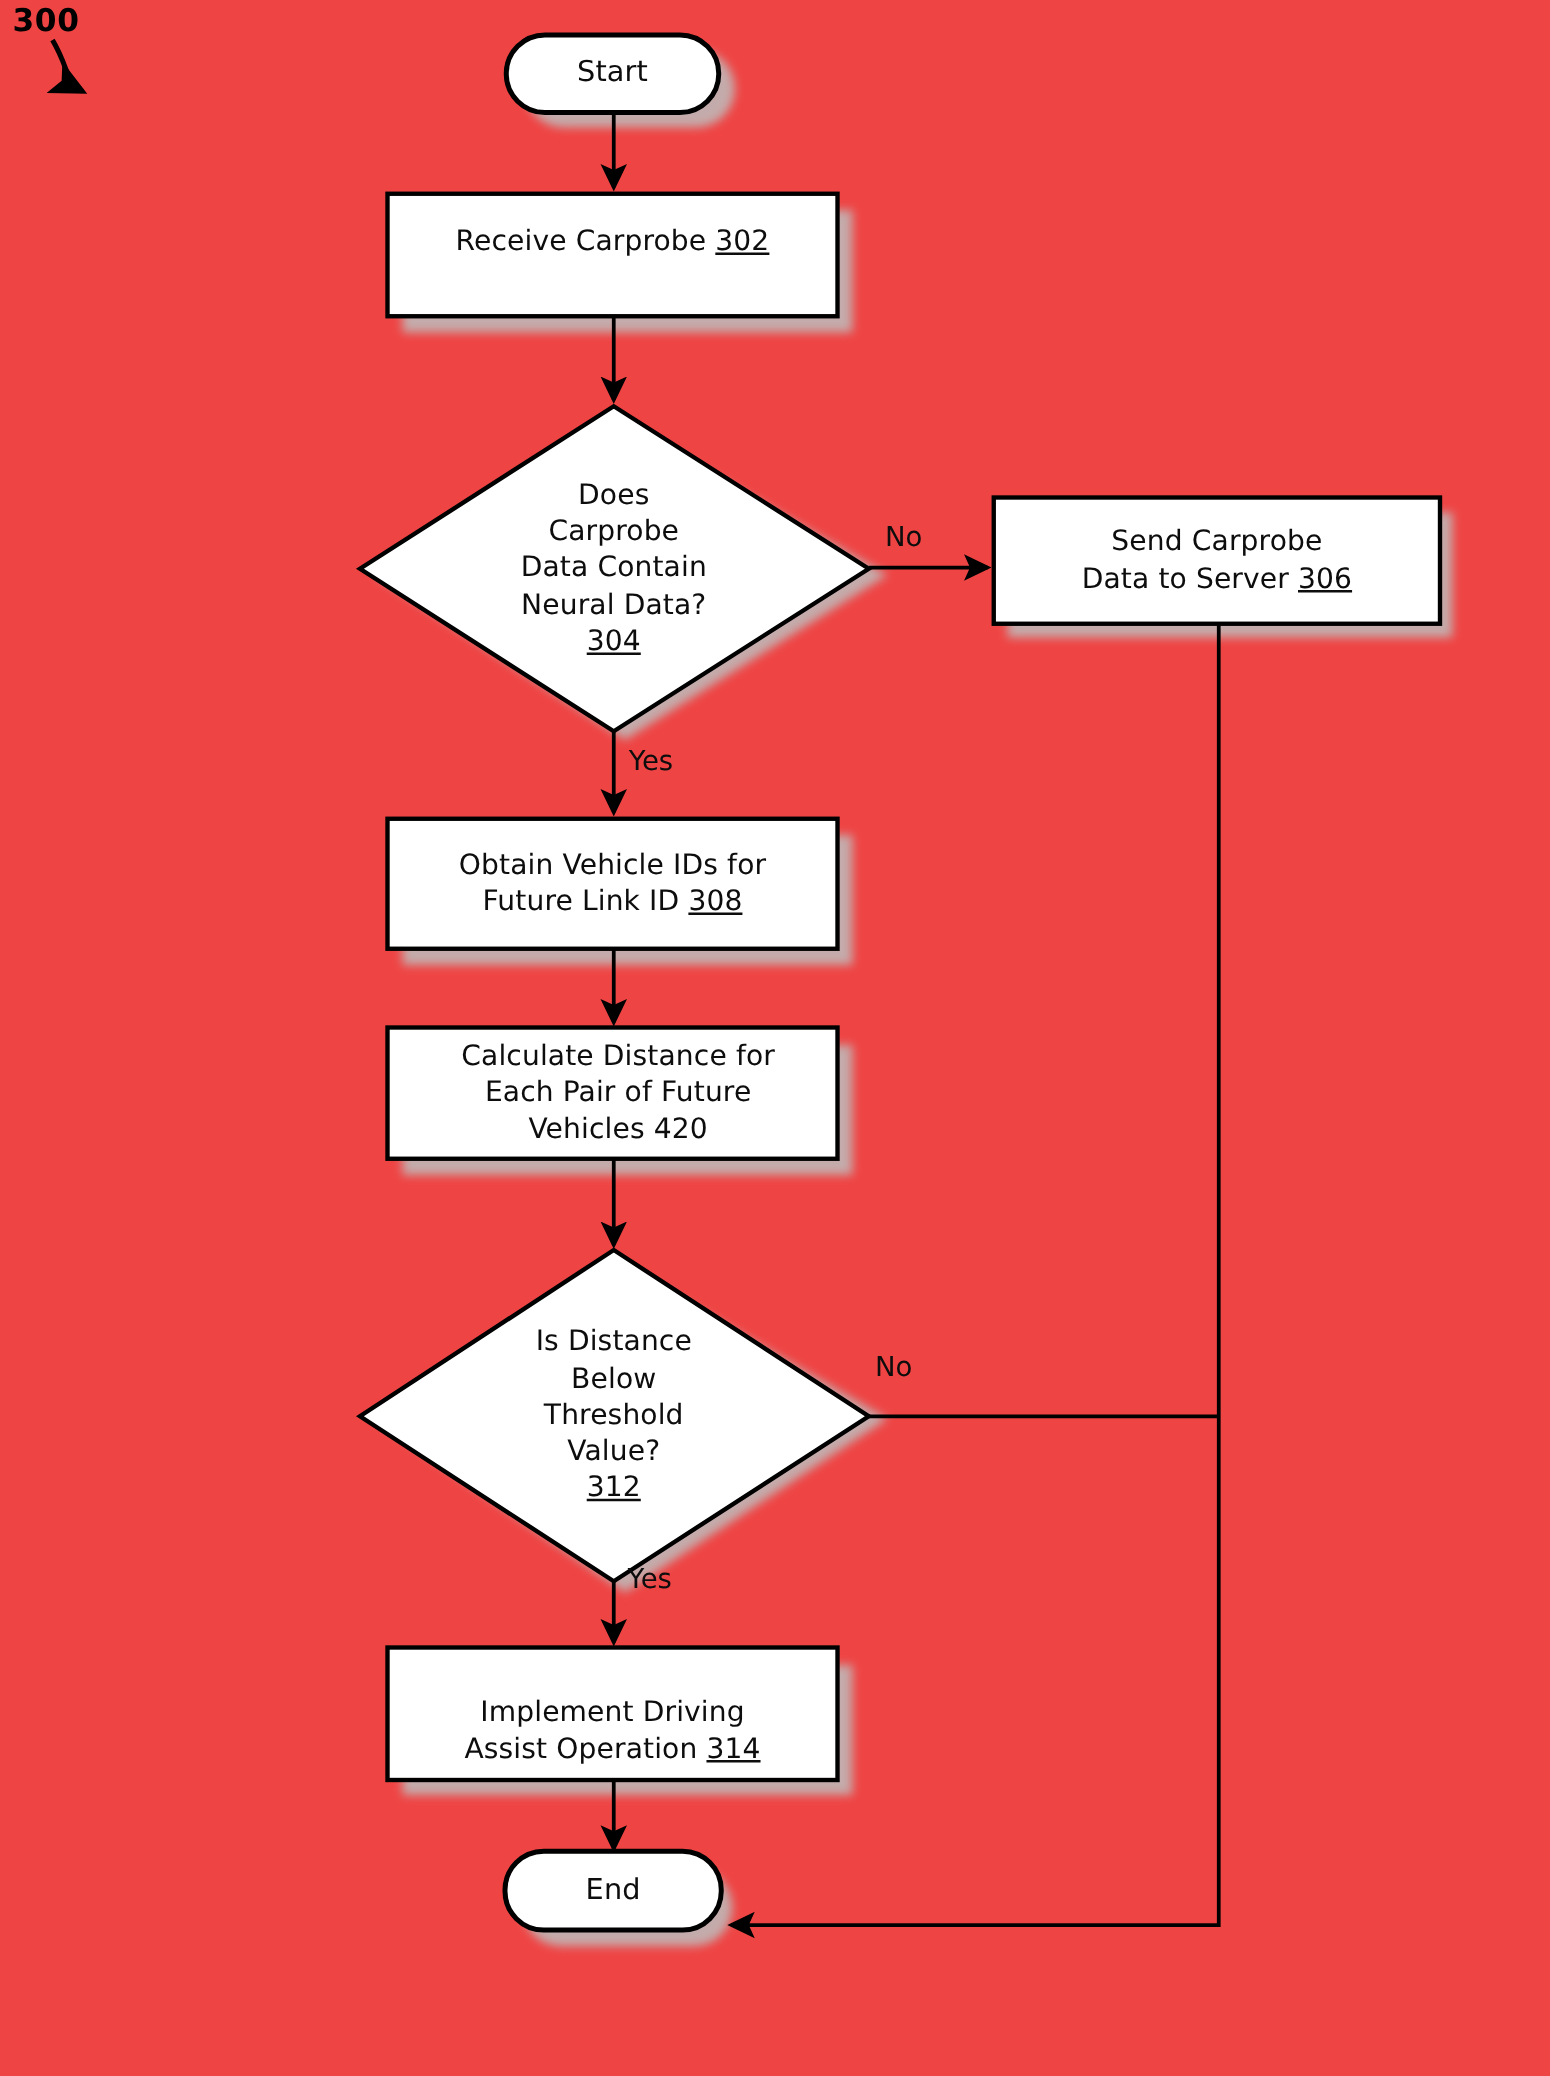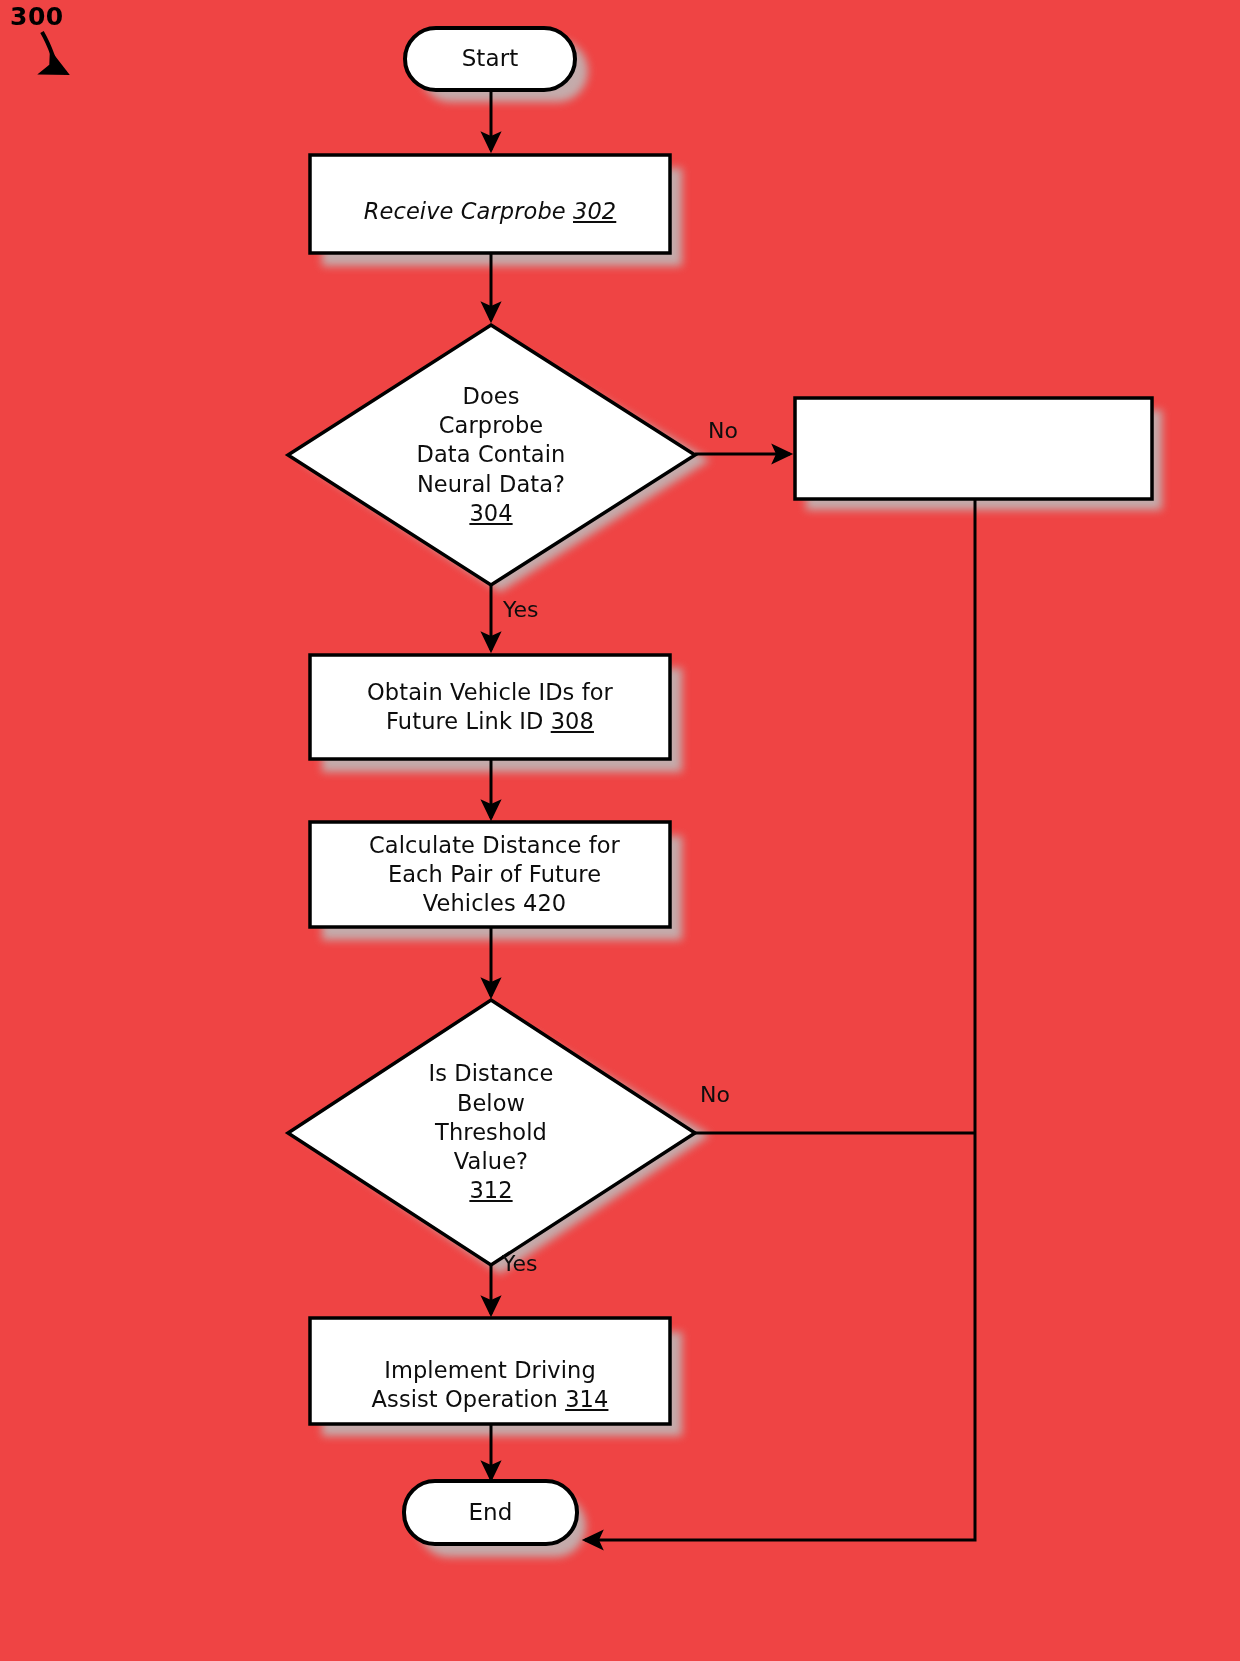--- a/index.html
+++ b/index.html
@@ -126,32 +126,36 @@
 
     <path d="M 42 32 C 56 56, 52 66, 66 73" stroke="#000" stroke-width="4" fill="none" marker-end="url(#arrow)"></path>
   </svg>
 
   <div class="fignum" style="left:10px; top:2px;">300</div>
 
   <div class="node-text term-text" style="left:405px; top:28px; width:170px; height:62px;">
     <span class="ln">Start</span>
   </div>
 
-  <div class="node-text" style="left:310px; top:159px; width:360px; height:106px;font-style:italic;">
+  <div class="node-text" style="left:310px; top:141px; width:360px; height:106px;">
     <span class="ln"><span>Receive Carprobe </span><span class="u">302</span></span>
   </div>
 
   <div class="node-text" style="left:291px; top:325px; width:400px; height:260px;">
     <span class="ln">Does</span>
     <span class="ln">Carprobe</span>
     <span class="ln">Data Contain</span>
     <span class="ln">Neural Data?</span>
     <span class="ln u">304</span>
   </div>
 
+  <div class="node-text" style="left:795px; top:398px; width:357px; height:101px;">
+    <span class="ln">Send Carprobe</span>
+    <span class="ln"><span>Data to Server </span><span class="u">306</span></span>
+  </div>
 
   <div class="node-text" style="left:310px; top:655px; width:360px; height:104px;">
     <span class="ln">Obtain Vehicle IDs for</span>
     <span class="ln"><span>Future Link ID </span><span class="u">308</span></span>
   </div>
 
   <div class="node-text" style="left:310px; top:822px; width:369px; height:105px;">
     <span class="ln">Calculate Distance for</span>
     <span class="ln">Each Pair of Future</span>
     <span class="ln"><span>Vehicles </span><span>420</span></span>

